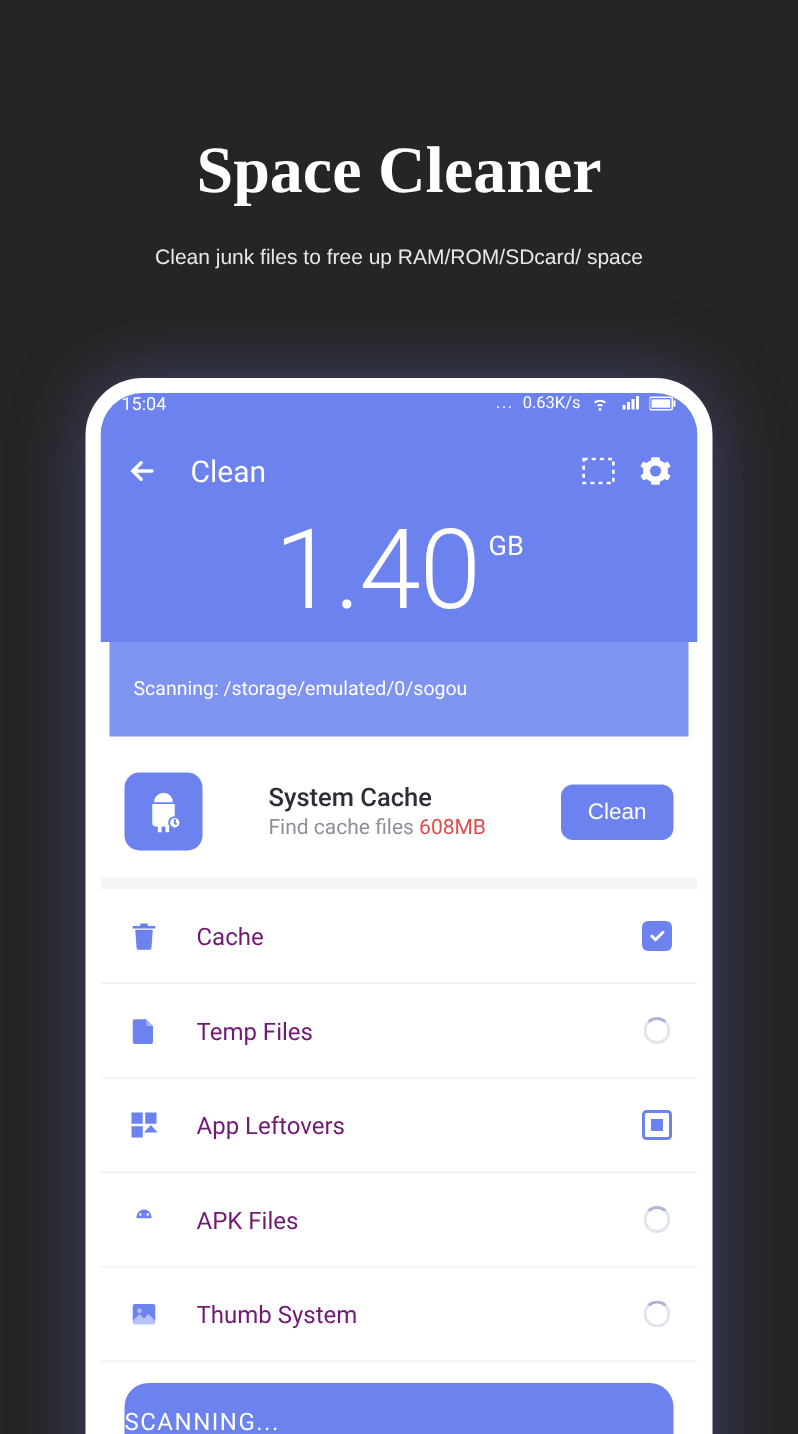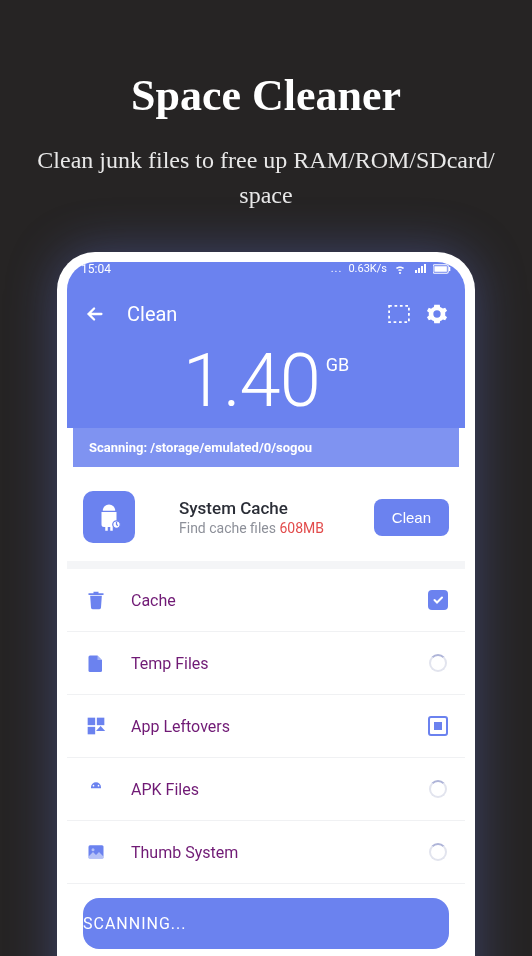--- a/index.html
+++ b/index.html
@@ -1,34 +1,34 @@
 <!DOCTYPE html>
 <html><head>
 <meta charset="utf-8">
 <style>
 * { margin:0; padding:0; box-sizing:border-box; }
 html,body { width:532px; height:956px; background:#262424; font-family:-apple-system,BlinkMacSystemFont,"Segoe UI",Roboto,sans-serif; overflow:hidden; }
-.hero { text-align:center; padding-top:70px; color:#fff; }
+.hero { text-align:center; padding-top:88px; color:#fff; }
 .hero-title { font-size:44px; font-weight:700; font-family:Georgia,serif; display:inline-block; position:relative; }
 .hero-title .underline { position:absolute; height:12px; width:200px; background:#6076e9; bottom:3px; right:-6px; z-index:-1; }
-.hero-sub { font-size:24px; font-family:Liberation Serif, serif; margin-top:22px; line-height:1.45; color:#e8e8e8; padding:0 20px; }
+.hero-sub { font-size:14px; font-family:Liberation Sans, sans-serif; margin-top:22px; line-height:1.45; color:#e8e8e8; padding:0 20px; }
 .phone-wrap { position:absolute; left:50%; transform:translateX(-50%); top:252px; width:418px; }
 .phone { width:418px; height:820px; background:#fff; border-radius:38px; box-shadow:0 0 50px rgba(110,130,240,.35); overflow:hidden; }
 .phone-inner { margin:10px; border-radius:28px; overflow:hidden; background:#fff; }
 .statusbar { background:#6b82ef; height:28px; display:flex; align-items:flex-start; justify-content:space-between; padding:0 14px; color:#fff; font-size:12px; }
 .status-icons { display:flex; align-items:center; gap:6px; font-size:11px;}
 .app-header { background:#6b82ef; height:48px; display:flex; align-items:center; padding:0 16px; color:#fff; }
 .back-btn { width:24px; height:24px; display:flex; align-items:center; justify-content:center; margin-right:20px; }
 .app-title { font-size:20px; flex:1; }
 .header-icon { width:24px; height:24px; display:flex; align-items:center; justify-content:center; margin-left:14px; }
 .size-panel { background:#6b82ef; text-align:center; padding:6px 0 10px; color:#fff; }
 .size-row { display:inline-flex; align-items:flex-start; }
 .size-num { font-size:74px; font-weight:300; line-height:1; letter-spacing:-1px;}
 .size-unit { font-size:18px; margin-top:10px; margin-left:6px; font-weight:400;text-align:center;}
-.scan-bar { background:#7f93f1; color:#fff; font-size:13px; padding:12px 16px; margin:0 6px 6px;font-weight:bold; }
+.scan-bar { background:#7f93f1; color:#fff; font-size:13px; padding:24px 16px; margin:0 6px 6px; }
 .content { background:#fff; }
 .card { display:flex; align-items:center; padding:18px 16px; border-bottom:8px solid #f4f5f7;gap:28px; }
 .card-icon { width:52px; height:52px; background:#6b82ef; border-radius:10px; display:flex; align-items:center; justify-content:center; margin-right:16px; }
 .card-body { flex:1; }
 .card-title { font-size:17px; color:#2b2e37; font-weight:500; }
 .card-sub { font-size:14px; color:#8d9099; margin-top:2px; }
 .card-sub .hot { color:#e24b4b; }
 .clean-btn { background:#6b82ef; color:#fff; border:none; border-radius:8px; padding:10px 18px; font-size:15px; }
 .list-item { display:flex; align-items:center; padding:18px 16px; border-bottom:1px solid #f0f1f3; }
 .li-icon { width:26px; height:26px; display:flex; align-items:center; justify-content:center; margin-right:22px; color:#6b82ef; }

